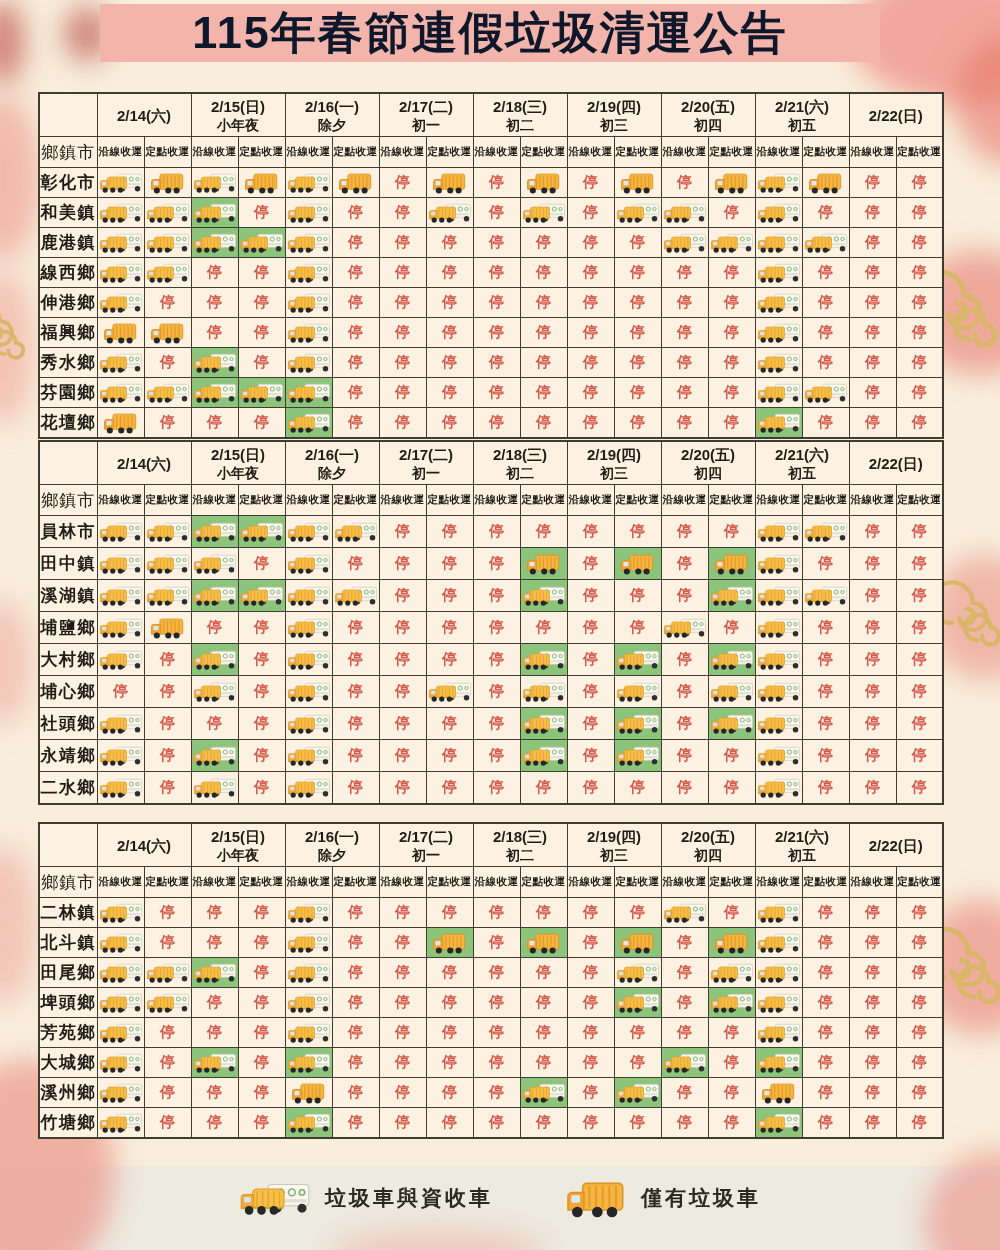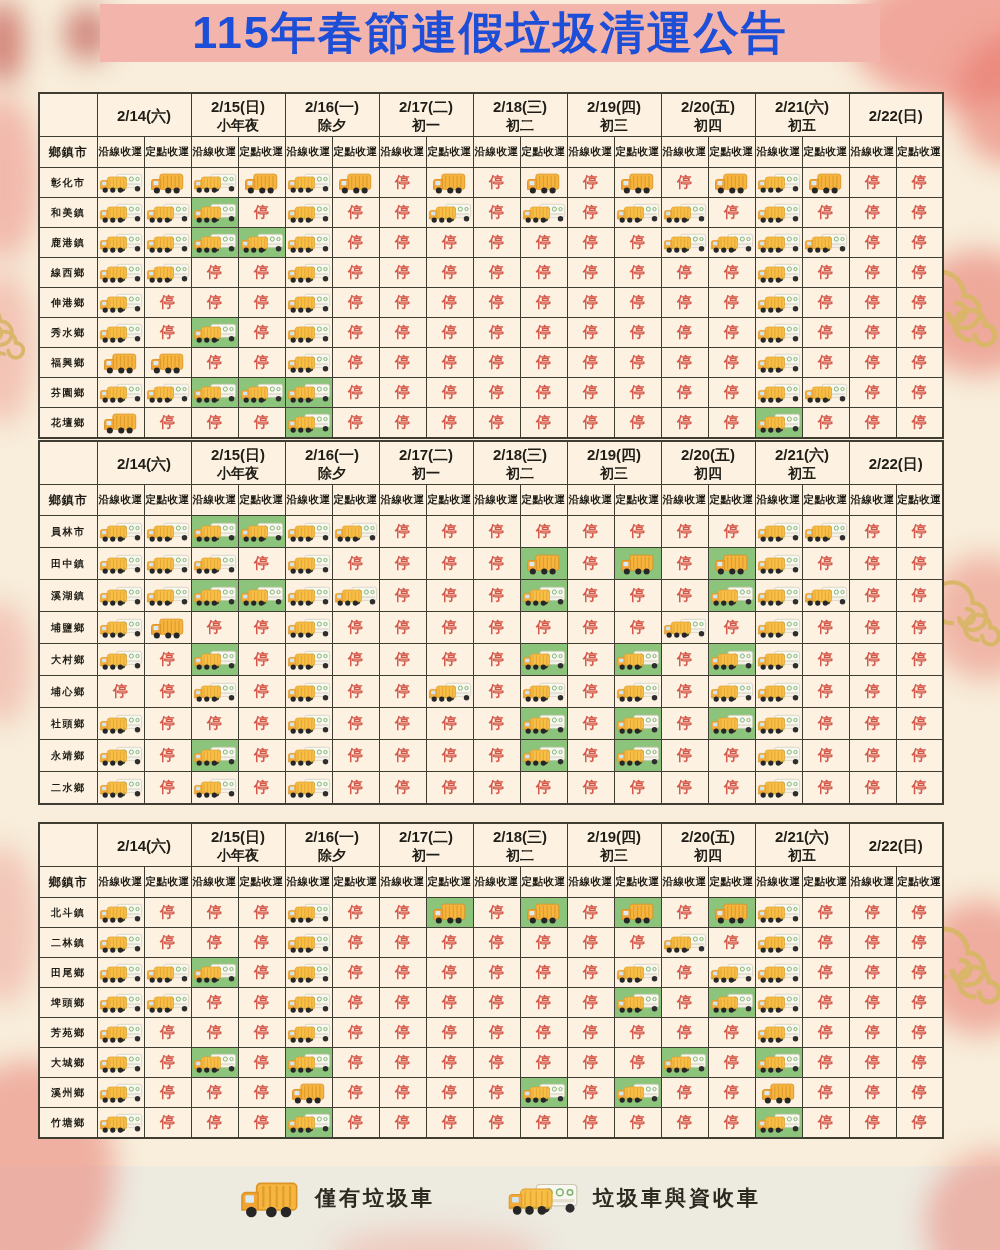--- a/index.html
+++ b/index.html
@@ -12,21 +12,21 @@
   
   .blob{position:absolute;border-radius:50%;filter:blur(14px);pointer-events:none;z-index:0;}
   .bottom-strip{position:absolute;left:0;top:1166px;width:1000px;height:84px;background:#edeae0;z-index:0;}
   .cloud{position:absolute;z-index:0;pointer-events:none;}
   
   .banner{
     position:absolute;left:100px;top:4px;width:780px;height:58px;
     background:#f2b4ab;z-index:2;display:flex;align-items:center;justify-content:center;
   }
   .banner h1{
-    margin:0;font-size:45px;font-weight:900;color:#1d4ed8;
+    margin:0;font-size:45px;font-weight:900;color:#0f172a;
     letter-spacing:2px;white-space:nowrap;
   }
   
   table.sched{
     position:absolute;left:38px;z-index:1;
     border-collapse:collapse;table-layout:fixed;width:904px;
     background:#fdf2e2;border:2px solid #3f3c31;
   }
   table.t0{top:92px;}
   table.t1{top:440px;}
@@ -36,22 +36,22 @@
     color:#1f1d16;overflow:hidden;
   }
   tr.first th{height:42px;}
   tr.sub th{height:30px;}
   table.t0 tbody th,table.t0 tbody td{height:29px;}
   table.t1 tbody th,table.t1 tbody td{height:31px;}
   table.t2 tbody th,table.t2 tbody td{height:29px;}
   .d1{font-size:15px;font-weight:700;line-height:19px;}
   .d2{font-size:14px;font-weight:700;line-height:18px;}
   th.mode{font-size:10.5px;font-weight:600;letter-spacing:0.5px;}
-  th.town-h{font-size:12px;font-weight:700;letter-spacing:1px;}
-  th.town{font-size:10px;font-weight:700;letter-spacing:1.5px;}
+  th.town-h{font-size:17px;font-weight:400;letter-spacing:1px;}
+  th.town{font-size:17px;font-weight:700;letter-spacing:1.5px;}
   td .stop{font-size:15px;font-weight:700;color:#d4594b;}
   td.green{background:#8cc47c;}
   td svg{vertical-align:middle;display:inline-block;}
   
   .legend{
     position:absolute;left:0;top:1178px;width:1000px;z-index:2;
     display:flex;justify-content:center;align-items:center;gap:72px;
   }
   .legend-item{display:flex;align-items:center;gap:14px;}
   .legend-label{font-size:21px;font-weight:600;color:#2c2a20;letter-spacing:3px;}
@@ -384,57 +384,57 @@
         <td><span class="stop">停</span></td>
         <td><span class="stop">停</span></td>
         <td><svg viewBox="0 0 64 30" width="44" height="23">
             <use href="#truck-pair" xlink:href="#truck-pair"></use>
           </svg></td>
         <td><span class="stop">停</span></td>
         <td><span class="stop">停</span></td>
         <td><span class="stop">停</span></td>
       </tr>
       <tr>
+        <th class="town">福興鄉</th>
+        <td><svg viewBox="0 0 46 30" width="35" height="23">
+            <use href="#truck-single" xlink:href="#truck-single"></use>
+          </svg></td>
+        <td><svg viewBox="0 0 46 30" width="35" height="23">
+            <use href="#truck-single" xlink:href="#truck-single"></use>
+          </svg></td>
+        <td><span class="stop">停</span></td>
+        <td><span class="stop">停</span></td>
+        <td><svg viewBox="0 0 64 30" width="44" height="23">
+            <use href="#truck-pair" xlink:href="#truck-pair"></use>
+          </svg></td>
+        <td><span class="stop">停</span></td>
+        <td><span class="stop">停</span></td>
+        <td><span class="stop">停</span></td>
+        <td><span class="stop">停</span></td>
+        <td><span class="stop">停</span></td>
+        <td><span class="stop">停</span></td>
+        <td><span class="stop">停</span></td>
+        <td><span class="stop">停</span></td>
+        <td><span class="stop">停</span></td>
+        <td><svg viewBox="0 0 64 30" width="44" height="23">
+            <use href="#truck-pair" xlink:href="#truck-pair"></use>
+          </svg></td>
+        <td><span class="stop">停</span></td>
+        <td><span class="stop">停</span></td>
+        <td><span class="stop">停</span></td>
+      </tr>
+      <tr>
         <th class="town">秀水鄉</th>
         <td><svg viewBox="0 0 64 30" width="44" height="23">
             <use href="#truck-pair" xlink:href="#truck-pair"></use>
           </svg></td>
         <td><span class="stop">停</span></td>
         <td class="green"><svg viewBox="0 0 64 30" width="44" height="23">
             <use href="#truck-pair" xlink:href="#truck-pair"></use>
           </svg></td>
-        <td><span class="stop">停</span></td>
-        <td><svg viewBox="0 0 64 30" width="44" height="23">
-            <use href="#truck-pair" xlink:href="#truck-pair"></use>
-          </svg></td>
-        <td><span class="stop">停</span></td>
-        <td><span class="stop">停</span></td>
-        <td><span class="stop">停</span></td>
-        <td><span class="stop">停</span></td>
-        <td><span class="stop">停</span></td>
-        <td><span class="stop">停</span></td>
-        <td><span class="stop">停</span></td>
-        <td><span class="stop">停</span></td>
-        <td><span class="stop">停</span></td>
-        <td><svg viewBox="0 0 64 30" width="44" height="23">
-            <use href="#truck-pair" xlink:href="#truck-pair"></use>
-          </svg></td>
-        <td><span class="stop">停</span></td>
-        <td><span class="stop">停</span></td>
-        <td><span class="stop">停</span></td>
-      </tr>
-      <tr>
-        <th class="town">福興鄉</th>
-        <td><svg viewBox="0 0 46 30" width="35" height="23">
-            <use href="#truck-single" xlink:href="#truck-single"></use>
-          </svg></td>
-        <td><svg viewBox="0 0 46 30" width="35" height="23">
-            <use href="#truck-single" xlink:href="#truck-single"></use>
-          </svg></td>
-        <td><span class="stop">停</span></td>
         <td><span class="stop">停</span></td>
         <td><svg viewBox="0 0 64 30" width="44" height="23">
             <use href="#truck-pair" xlink:href="#truck-pair"></use>
           </svg></td>
         <td><span class="stop">停</span></td>
         <td><span class="stop">停</span></td>
         <td><span class="stop">停</span></td>
         <td><span class="stop">停</span></td>
         <td><span class="stop">停</span></td>
         <td><span class="stop">停</span></td>
@@ -985,20 +985,49 @@
         <th class="mode">沿線收運</th>
         <th class="mode">定點收運</th>
         <th class="mode">沿線收運</th>
         <th class="mode">定點收運</th>
         <th class="mode">沿線收運</th>
         <th class="mode">定點收運</th>
       </tr>
     </thead>
     <tbody>
       <tr>
+        <th class="town">二林鎮</th>
+        <td><svg viewBox="0 0 64 30" width="44" height="23">
+            <use href="#truck-pair" xlink:href="#truck-pair"></use>
+          </svg></td>
+        <td><span class="stop">停</span></td>
+        <td><span class="stop">停</span></td>
+        <td><span class="stop">停</span></td>
+        <td><svg viewBox="0 0 64 30" width="44" height="23">
+            <use href="#truck-pair" xlink:href="#truck-pair"></use>
+          </svg></td>
+        <td><span class="stop">停</span></td>
+        <td><span class="stop">停</span></td>
+        <td><span class="stop">停</span></td>
+        <td><span class="stop">停</span></td>
+        <td><span class="stop">停</span></td>
+        <td><span class="stop">停</span></td>
+        <td><span class="stop">停</span></td>
+        <td><svg viewBox="0 0 64 30" width="44" height="23">
+            <use href="#truck-pair" xlink:href="#truck-pair"></use>
+          </svg></td>
+        <td><span class="stop">停</span></td>
+        <td><svg viewBox="0 0 64 30" width="44" height="23">
+            <use href="#truck-pair" xlink:href="#truck-pair"></use>
+          </svg></td>
+        <td><span class="stop">停</span></td>
+        <td><span class="stop">停</span></td>
+        <td><span class="stop">停</span></td>
+      </tr>
+      <tr>
         <th class="town">北斗鎮</th>
         <td><svg viewBox="0 0 64 30" width="44" height="23">
             <use href="#truck-pair" xlink:href="#truck-pair"></use>
           </svg></td>
         <td><span class="stop">停</span></td>
         <td><span class="stop">停</span></td>
         <td><span class="stop">停</span></td>
         <td><svg viewBox="0 0 64 30" width="44" height="23">
             <use href="#truck-pair" xlink:href="#truck-pair"></use>
           </svg></td>
@@ -1012,49 +1041,20 @@
             <use href="#truck-single" xlink:href="#truck-single"></use>
           </svg></td>
         <td><span class="stop">停</span></td>
         <td class="green"><svg viewBox="0 0 46 30" width="35" height="23">
             <use href="#truck-single" xlink:href="#truck-single"></use>
           </svg></td>
         <td><span class="stop">停</span></td>
         <td class="green"><svg viewBox="0 0 46 30" width="35" height="23">
             <use href="#truck-single" xlink:href="#truck-single"></use>
           </svg></td>
-        <td><svg viewBox="0 0 64 30" width="44" height="23">
-            <use href="#truck-pair" xlink:href="#truck-pair"></use>
-          </svg></td>
-        <td><span class="stop">停</span></td>
-        <td><span class="stop">停</span></td>
-        <td><span class="stop">停</span></td>
-      </tr>
-      <tr>
-        <th class="town">二林鎮</th>
-        <td><svg viewBox="0 0 64 30" width="44" height="23">
-            <use href="#truck-pair" xlink:href="#truck-pair"></use>
-          </svg></td>
-        <td><span class="stop">停</span></td>
-        <td><span class="stop">停</span></td>
-        <td><span class="stop">停</span></td>
-        <td><svg viewBox="0 0 64 30" width="44" height="23">
-            <use href="#truck-pair" xlink:href="#truck-pair"></use>
-          </svg></td>
-        <td><span class="stop">停</span></td>
-        <td><span class="stop">停</span></td>
-        <td><span class="stop">停</span></td>
-        <td><span class="stop">停</span></td>
-        <td><span class="stop">停</span></td>
-        <td><span class="stop">停</span></td>
-        <td><span class="stop">停</span></td>
-        <td><svg viewBox="0 0 64 30" width="44" height="23">
-            <use href="#truck-pair" xlink:href="#truck-pair"></use>
-          </svg></td>
-        <td><span class="stop">停</span></td>
         <td><svg viewBox="0 0 64 30" width="44" height="23">
             <use href="#truck-pair" xlink:href="#truck-pair"></use>
           </svg></td>
         <td><span class="stop">停</span></td>
         <td><span class="stop">停</span></td>
         <td><span class="stop">停</span></td>
       </tr>
       <tr>
         <th class="town">田尾鄉</th>
         <td><svg viewBox="0 0 64 30" width="44" height="23">
@@ -1236,25 +1236,25 @@
             <use href="#truck-pair" xlink:href="#truck-pair"></use>
           </svg></td>
         <td><span class="stop">停</span></td>
         <td><span class="stop">停</span></td>
         <td><span class="stop">停</span></td>
       </tr>
     </tbody>
   </table>
 
 <div class="legend">
+  <div class="legend-item">
+    <svg width="72" height="34" viewBox="0 0 64 30">
+        <use href="#truck-pair" xlink:href="#truck-pair"></use>
+      </svg>
+    <span class="legend-label">垃圾車與資收車</span>
+  </div>
   <div class="legend-item">
     <svg width="62" height="40" viewBox="0 0 46 30">
         <use href="#truck-single" xlink:href="#truck-single"></use>
       </svg>
     <span class="legend-label">僅有垃圾車</span>
   </div>
-  <div class="legend-item">
-    <svg width="72" height="34" viewBox="0 0 64 30">
-        <use href="#truck-pair" xlink:href="#truck-pair"></use>
-      </svg>
-    <span class="legend-label">垃圾車與資收車</span>
-  </div>
 </div>
 
 </body></html>

